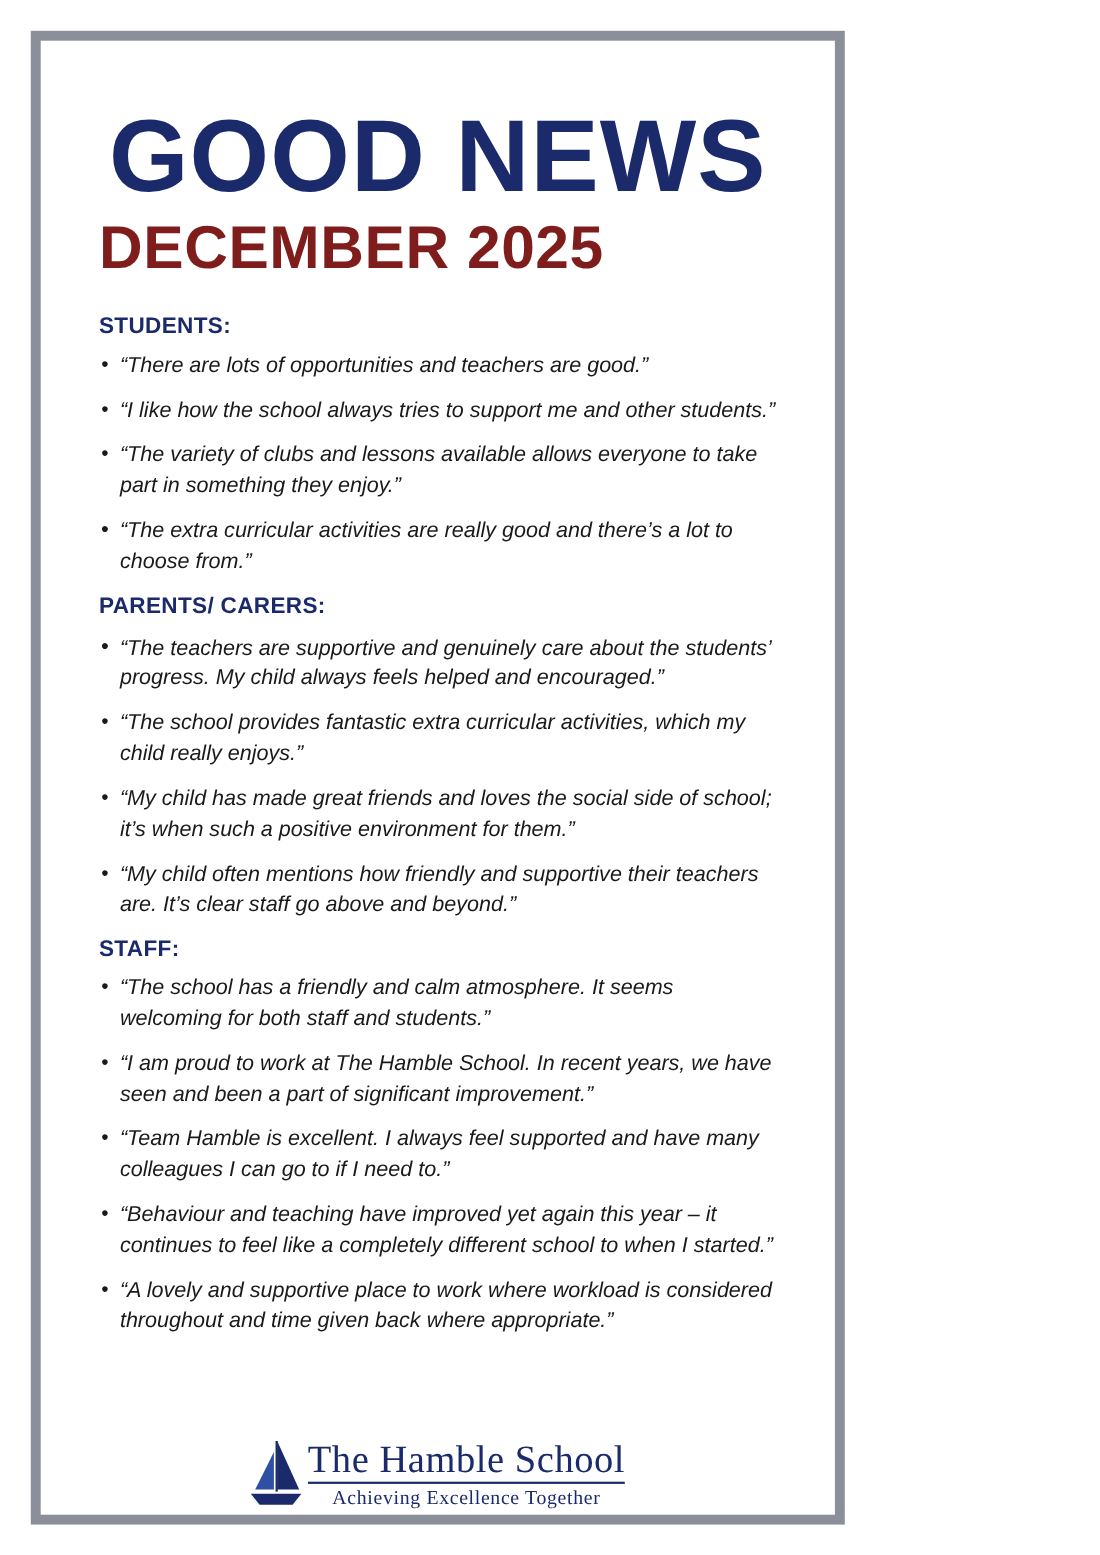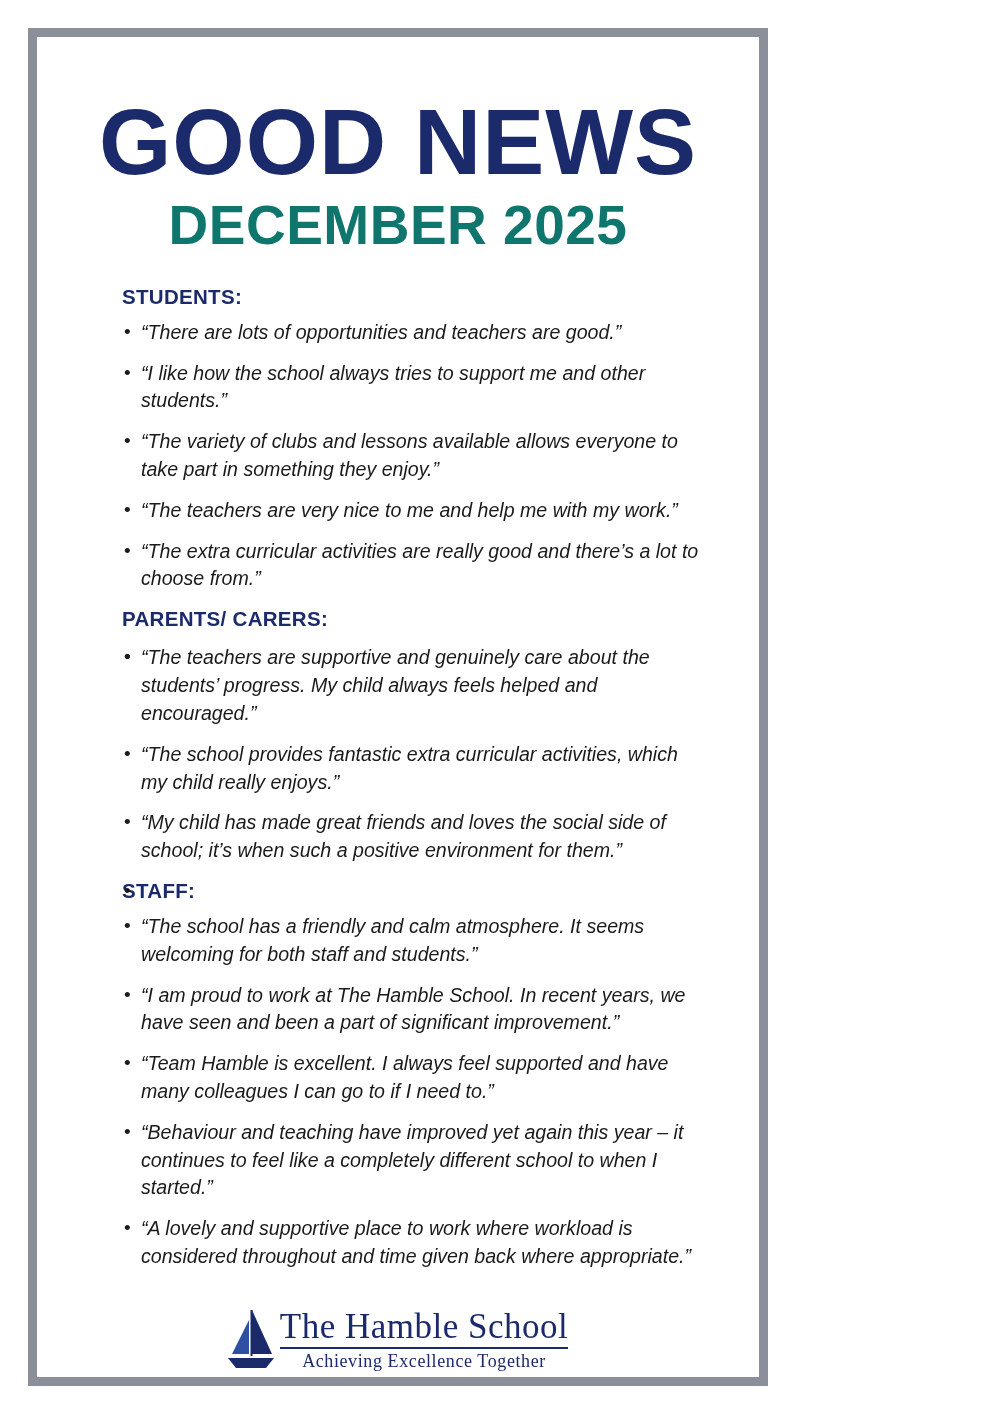--- a/index.html
+++ b/index.html
@@ -40,33 +40,32 @@
   .title {
     text-align: center;
     color: #1b2a6b;
     font-weight: bold;
     font-size: 93px;
     letter-spacing: 1px;
     line-height: 1.0;
     margin: 22px 0 0 0;
   }
   .subtitle {
-    text-align: center;
-    color: #0f766e;
+    text-align: left;
+    color: #7f1d1d;
     font-size: 55px;
     letter-spacing: 0.5px;
     line-height: 1.05;
     margin: 8px 0 0 0;
   }
   .content {
     margin-top: 30px;
   }
   .section {
     margin-bottom: 6px;
-    margin-left: 32px;
   }
   .section-heading {
     color: #1b2a6b;
     font-weight: bold;
     font-size: 20.5px;
     letter-spacing: 0.3px;
     margin: 14px 0 10px 0;
   }
   .quote-list {
     list-style: none;
@@ -150,33 +149,33 @@
     <h2 class="subtitle">DECEMBER 2025</h2>
 
     <div class="content">
 
       <div class="section">
         <div class="section-heading">STUDENTS:</div>
         <ul class="quote-list">
           <li class="quote-item"><span class="bullet">•</span><span>“There are lots of opportunities and teachers are good.”</span></li>
           <li class="quote-item"><span class="bullet">•</span><span>“I like how the school always tries to support me and other students.”</span></li>
           <li class="quote-item"><span class="bullet">•</span><span>“The variety of clubs and lessons available allows everyone to take part in something they enjoy.”</span></li>
-          <li class="quote-item"><span class="bullet">•</span><span>“The teachers are very nice to me and help me with my work.”</span></li>
+          <li class="quote-item"><span class="bullet">•</span></li>
           <li class="quote-item"><span class="bullet">•</span><span>“The extra curricular activities are really good and there’s a lot to choose from.”</span></li>
         </ul>
       </div>
 
       <div class="section">
         <div class="section-heading">PARENTS/ CARERS:</div>
         <ul class="quote-list">
           <li class="quote-item"><span class="bullet">•</span></li>
           <li class="quote-item"><span class="bullet">•</span><span>“The teachers are supportive and genuinely care about the students’ progress. My child always feels helped and encouraged.”</span></li>
           <li class="quote-item"><span class="bullet">•</span><span>“The school provides fantastic extra curricular activities, which my child really enjoys.”</span></li>
           <li class="quote-item"><span class="bullet">•</span><span>“My child has made great friends and loves the social side of school; it’s when such a positive environment for them.”</span></li>
-          <li class="quote-item"><span class="bullet">•</span></li>
+          <li class="quote-item"><span class="bullet">•</span><span>“My child often mentions how friendly and supportive their teachers are. It’s clear staff go above and beyond.”</span></li>
         </ul>
       </div>
 
       <div class="section">
         <div class="section-heading">STAFF:</div>
         <ul class="quote-list">
           <li class="quote-item"><span class="bullet">•</span><span>“The school has a friendly and calm atmosphere. It seems welcoming for both staff and students.”</span></li>
           <li class="quote-item"><span class="bullet">•</span><span>“I am proud to work at The Hamble School. In recent years, we have seen and been a part of significant improvement.”</span></li>
           <li class="quote-item"><span class="bullet">•</span><span>“Team Hamble is excellent. I always feel supported and have many colleagues I can go to if I need to.”</span></li>
           <li class="quote-item"><span class="bullet">•</span><span>“Behaviour and teaching have improved yet again this year – it continues to feel like a completely different school to when I started.”</span></li>

